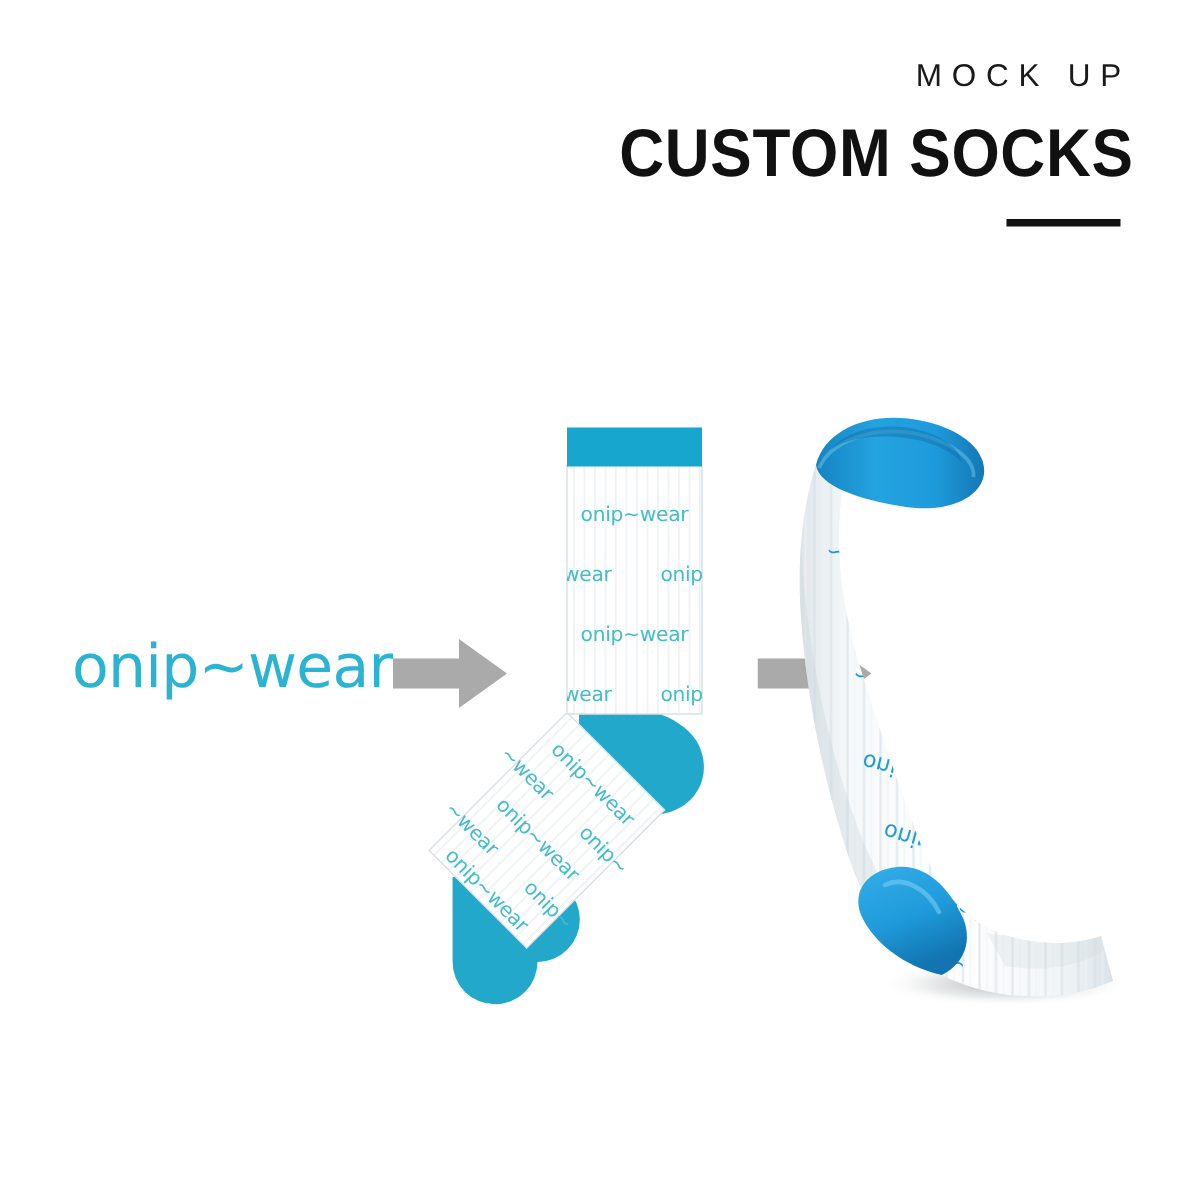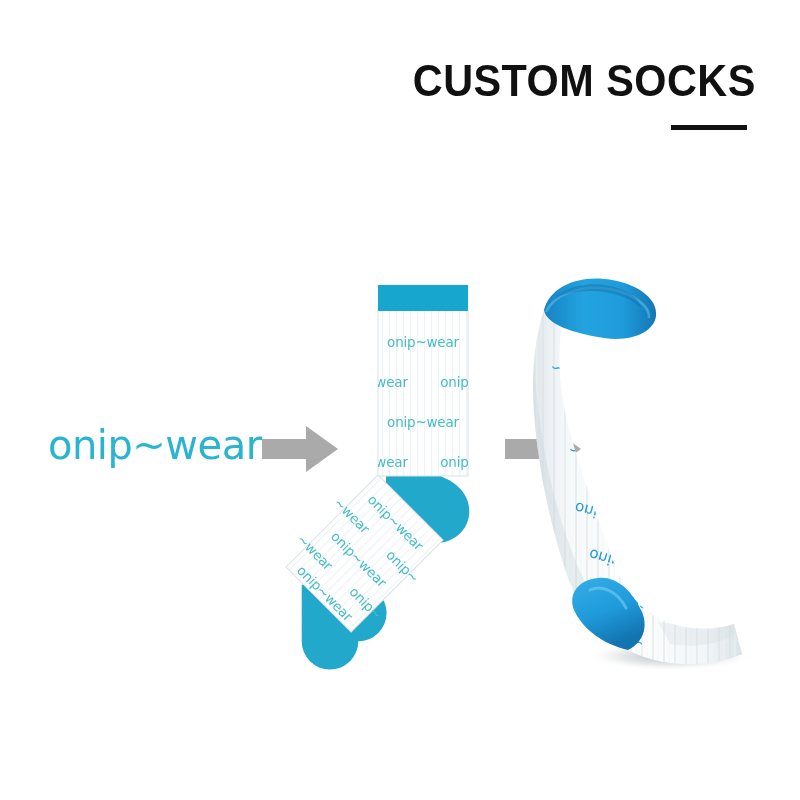--- a/index.html
+++ b/index.html
@@ -120,20 +120,21 @@
     fill: #1F9BDB;
     font-weight: 500;
   }
 </style>
 </head>
 <body>
 
 <div class="stage">
 
   <div class="header">
+    <div class="header-kicker">MOCK UP</div>
     <div class="header-title">CUSTOM SOCKS</div>
     <div class="header-rule"></div>
   </div>
 
   <div class="logo">
     <span class="logo-text">onip~wear</span>
   </div>
 
   <div class="arrow arrow-1">
     <svg viewBox="0 0 76 50">

